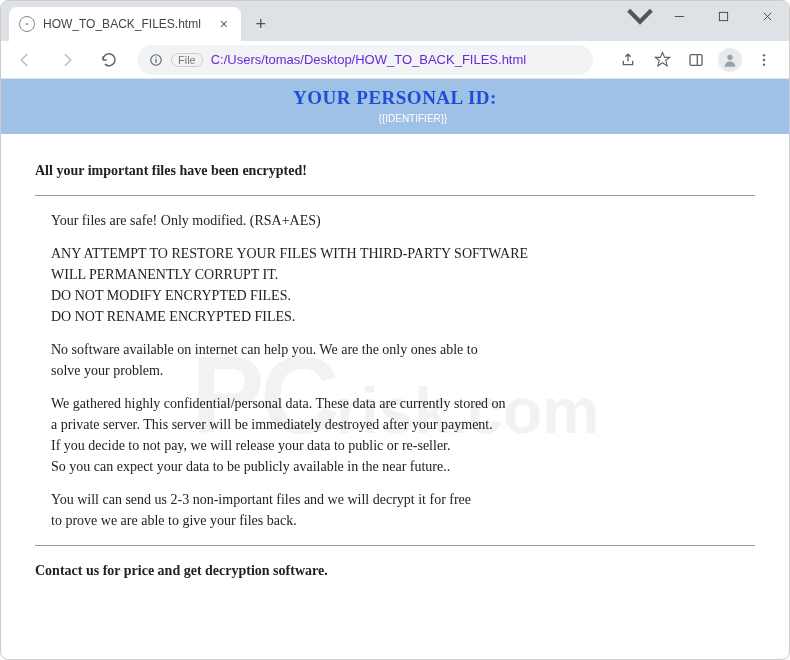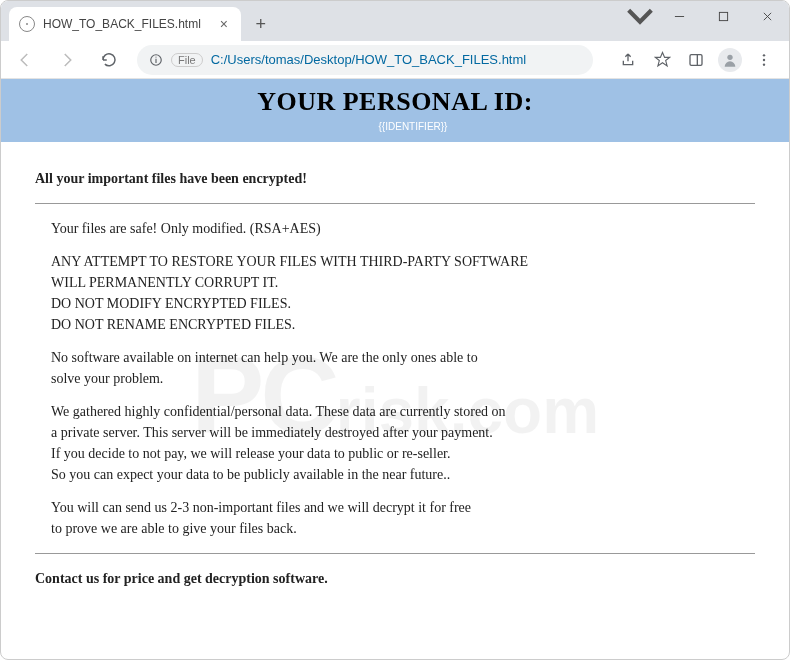--- a/index.html
+++ b/index.html
@@ -88,21 +88,21 @@
   font-size: 13px;
   color: #5f6368;
 }
 .addressbar .file-chip {
   border: 1px solid #ccc;
   border-radius: 10px;
   padding: 0 6px;
   font-size: 11px;
   color: #777;
 }
-.addressbar .url { color: #0369a1; }
+.addressbar .url { color: #6d28d9; }
 .tb-right { display: flex; gap: 4px; margin-left: 6px; }
 .tb-right .iconbtn {
   width: 30px; height: 30px;
   display: flex; align-items: center; justify-content: center;
   color: #5f6368;
 }
 .avatar { width: 24px; height: 24px; background: #e8eaed; border-radius: 50%; display:flex;align-items:center;justify-content:center; }
 
 
 .viewport {
@@ -111,22 +111,22 @@
   position: relative;
 }
 .banner {
   background: #9fc1e5;
   text-align: center;
   padding: 8px 0 10px 0;
 }
 .banner-title {
   font-family: Georgia, "Times New Roman", serif;
   font-weight: bold;
-  font-size: 26px;
-  color: #000000;
+  font-size: 19px;
+  color: #1d4ed8;
   letter-spacing: 0.5px;
 }
 .banner-sub {
   font-size: 10px;
   color: #fff;
   margin-top: 4px;
   padding-left: 36px;
 }
 .content {
   padding: 26px 34px 20px 34px;

